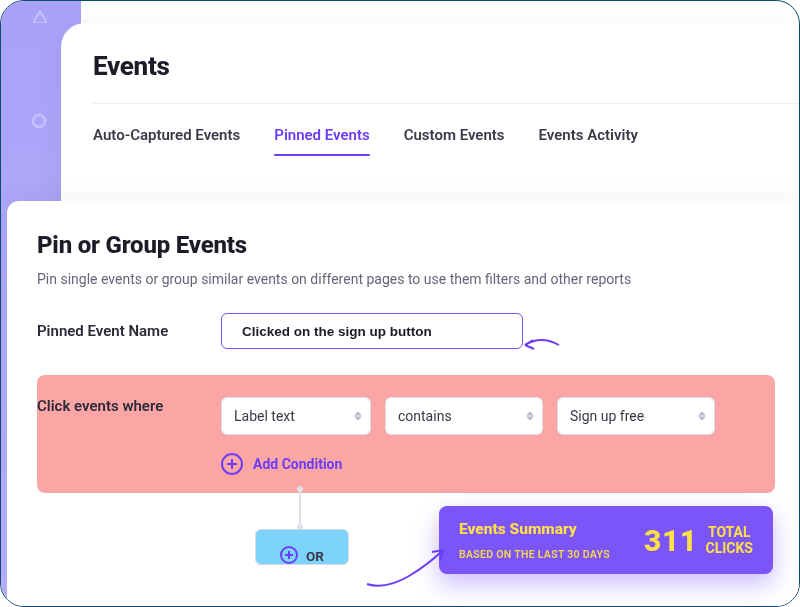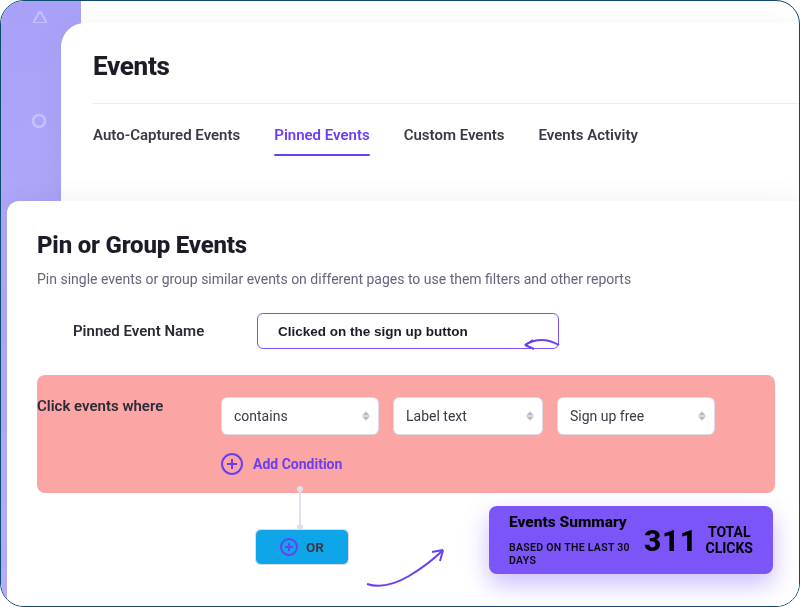--- a/index.html
+++ b/index.html
@@ -43,21 +43,21 @@
     position: absolute;
     left: 6px; right: 0; top: 200px; bottom: 0;
     background: #ffffff;
     border-radius: 12px 0 0 0;
     box-shadow: 0 -4px 24px rgba(30,20,70,0.05);
     padding: 30px 24px 0 30px;
   }
   .panel-title { font-size: 24px; font-weight: 800; color:#1c1c28; letter-spacing:-0.2px; }
   .panel-sub { font-size: 14px; color:#65657a; margin-top:12px; }
 
-  .row1 { display:flex; align-items:center; gap:24px; margin-top:26px;margin-left:36px; }
+  .row1 { display:flex; align-items:center; gap:24px; margin-top:26px; }
   .field-label { font-size:15px; font-weight:600; color:#2a2a38; width:160px; }
   .name-input {
     width: 302px; height: 36px;
     border: 1.5px solid #7a53f6; border-radius: 6px;
     padding: 0 20px; font-size: 13.5px; font-weight: 700; color:#1c1c28;
     outline:none; background:#fff;
   }
 
   .cond-block {
     margin-top: 26px;
@@ -99,35 +99,35 @@
     position:absolute; left: 298px; top: 488px; width:2px; height: 38px; background:#e0e0ea;
   }
   .connector .node {
     position:absolute; width:6px;height:6px;border-radius:50%;background:#e0e0ea; left:-2px;
   }
   .connector .node.top { top:-3px; }
   .connector .node.bot { bottom:-3px; }
 
   .or-pill {
     position:absolute; left: 254px; top: 528px;
-    width: 94px; height: 36px; border:1px solid #dadae4; border-radius:6px; background:#0ea5e9;
-    display:flex; align-items:center; justify-content:center; gap:8px;
+    width: 94px; height: 36px; border:1px solid #dadae4; border-radius:6px; background:#7dd3fc;
+    display:flex; align-items:flex-end; justify-content:center; gap:8px;
     font-size:13.5px; font-weight:700; color:#3a3a47; cursor:pointer;
   }
   .or-pill .plus-circle { width:18px;height:18px; }
   .or-pill .plus-circle::before { width:8px; }
   .or-pill .plus-circle::after  { height:8px; }
 
   .summary {
     position:absolute; right: 26px; bottom: 32px;
-    width: 284px; height: 68px;
+    width: 334px; height: 68px;
     background: #7b55f7;
     border-radius: 8px;
     box-shadow: 0 10px 24px rgba(107,62,245,0.35);
-    color:#000000; display:flex; align-items:center; justify-content:space-between;
+    color:#fde047; display:flex; align-items:center; justify-content:space-between;
     padding: 0 20px;
   }
   .summary-left .t1 { font-size:15.5px; font-weight:800; }
   .summary-left .t2 { font-size:10.5px; font-weight:600; opacity:.92; letter-spacing:.3px; margin-top:10px; }
   .summary-right { display:flex; align-items:center; gap:8px;text-align:center; }
   .summary-right .num { font-size:30px; font-weight:800; letter-spacing:.5px; }
   .summary-right .lbl { font-size:14px; font-weight:700; line-height:1.15; }
 
   
   .anno svg { position:absolute; overflow:visible; }
@@ -184,29 +184,29 @@
 
     <div class="row1">
       <div class="field-label">Pinned Event Name</div>
       <input class="name-input" type="text" value="Clicked on the sign up button" style="">
     </div>
 
     <div class="cond-block">
       <div class="cond-label">Click events where</div>
       <div class="cond-right">
         <div class="cond-selects">
-          <div class="select s2">
-            <span>contains</span>
+          <div class="select s1">
+            <span>Label text</span>
             <span class="stepper">
                 <div class="up"></div>
                 <div class="dn"></div>
               </span>
           </div>
-          <div class="select s1">
-            <span>Label text</span>
+          <div class="select s2">
+            <span>contains</span>
             <span class="stepper">
                 <div class="up"></div>
                 <div class="dn"></div>
               </span>
           </div>
           <div class="select s3">
             <span>Sign up free</span>
             <span class="stepper">
                 <div class="up"></div>
                 <div class="dn"></div>

